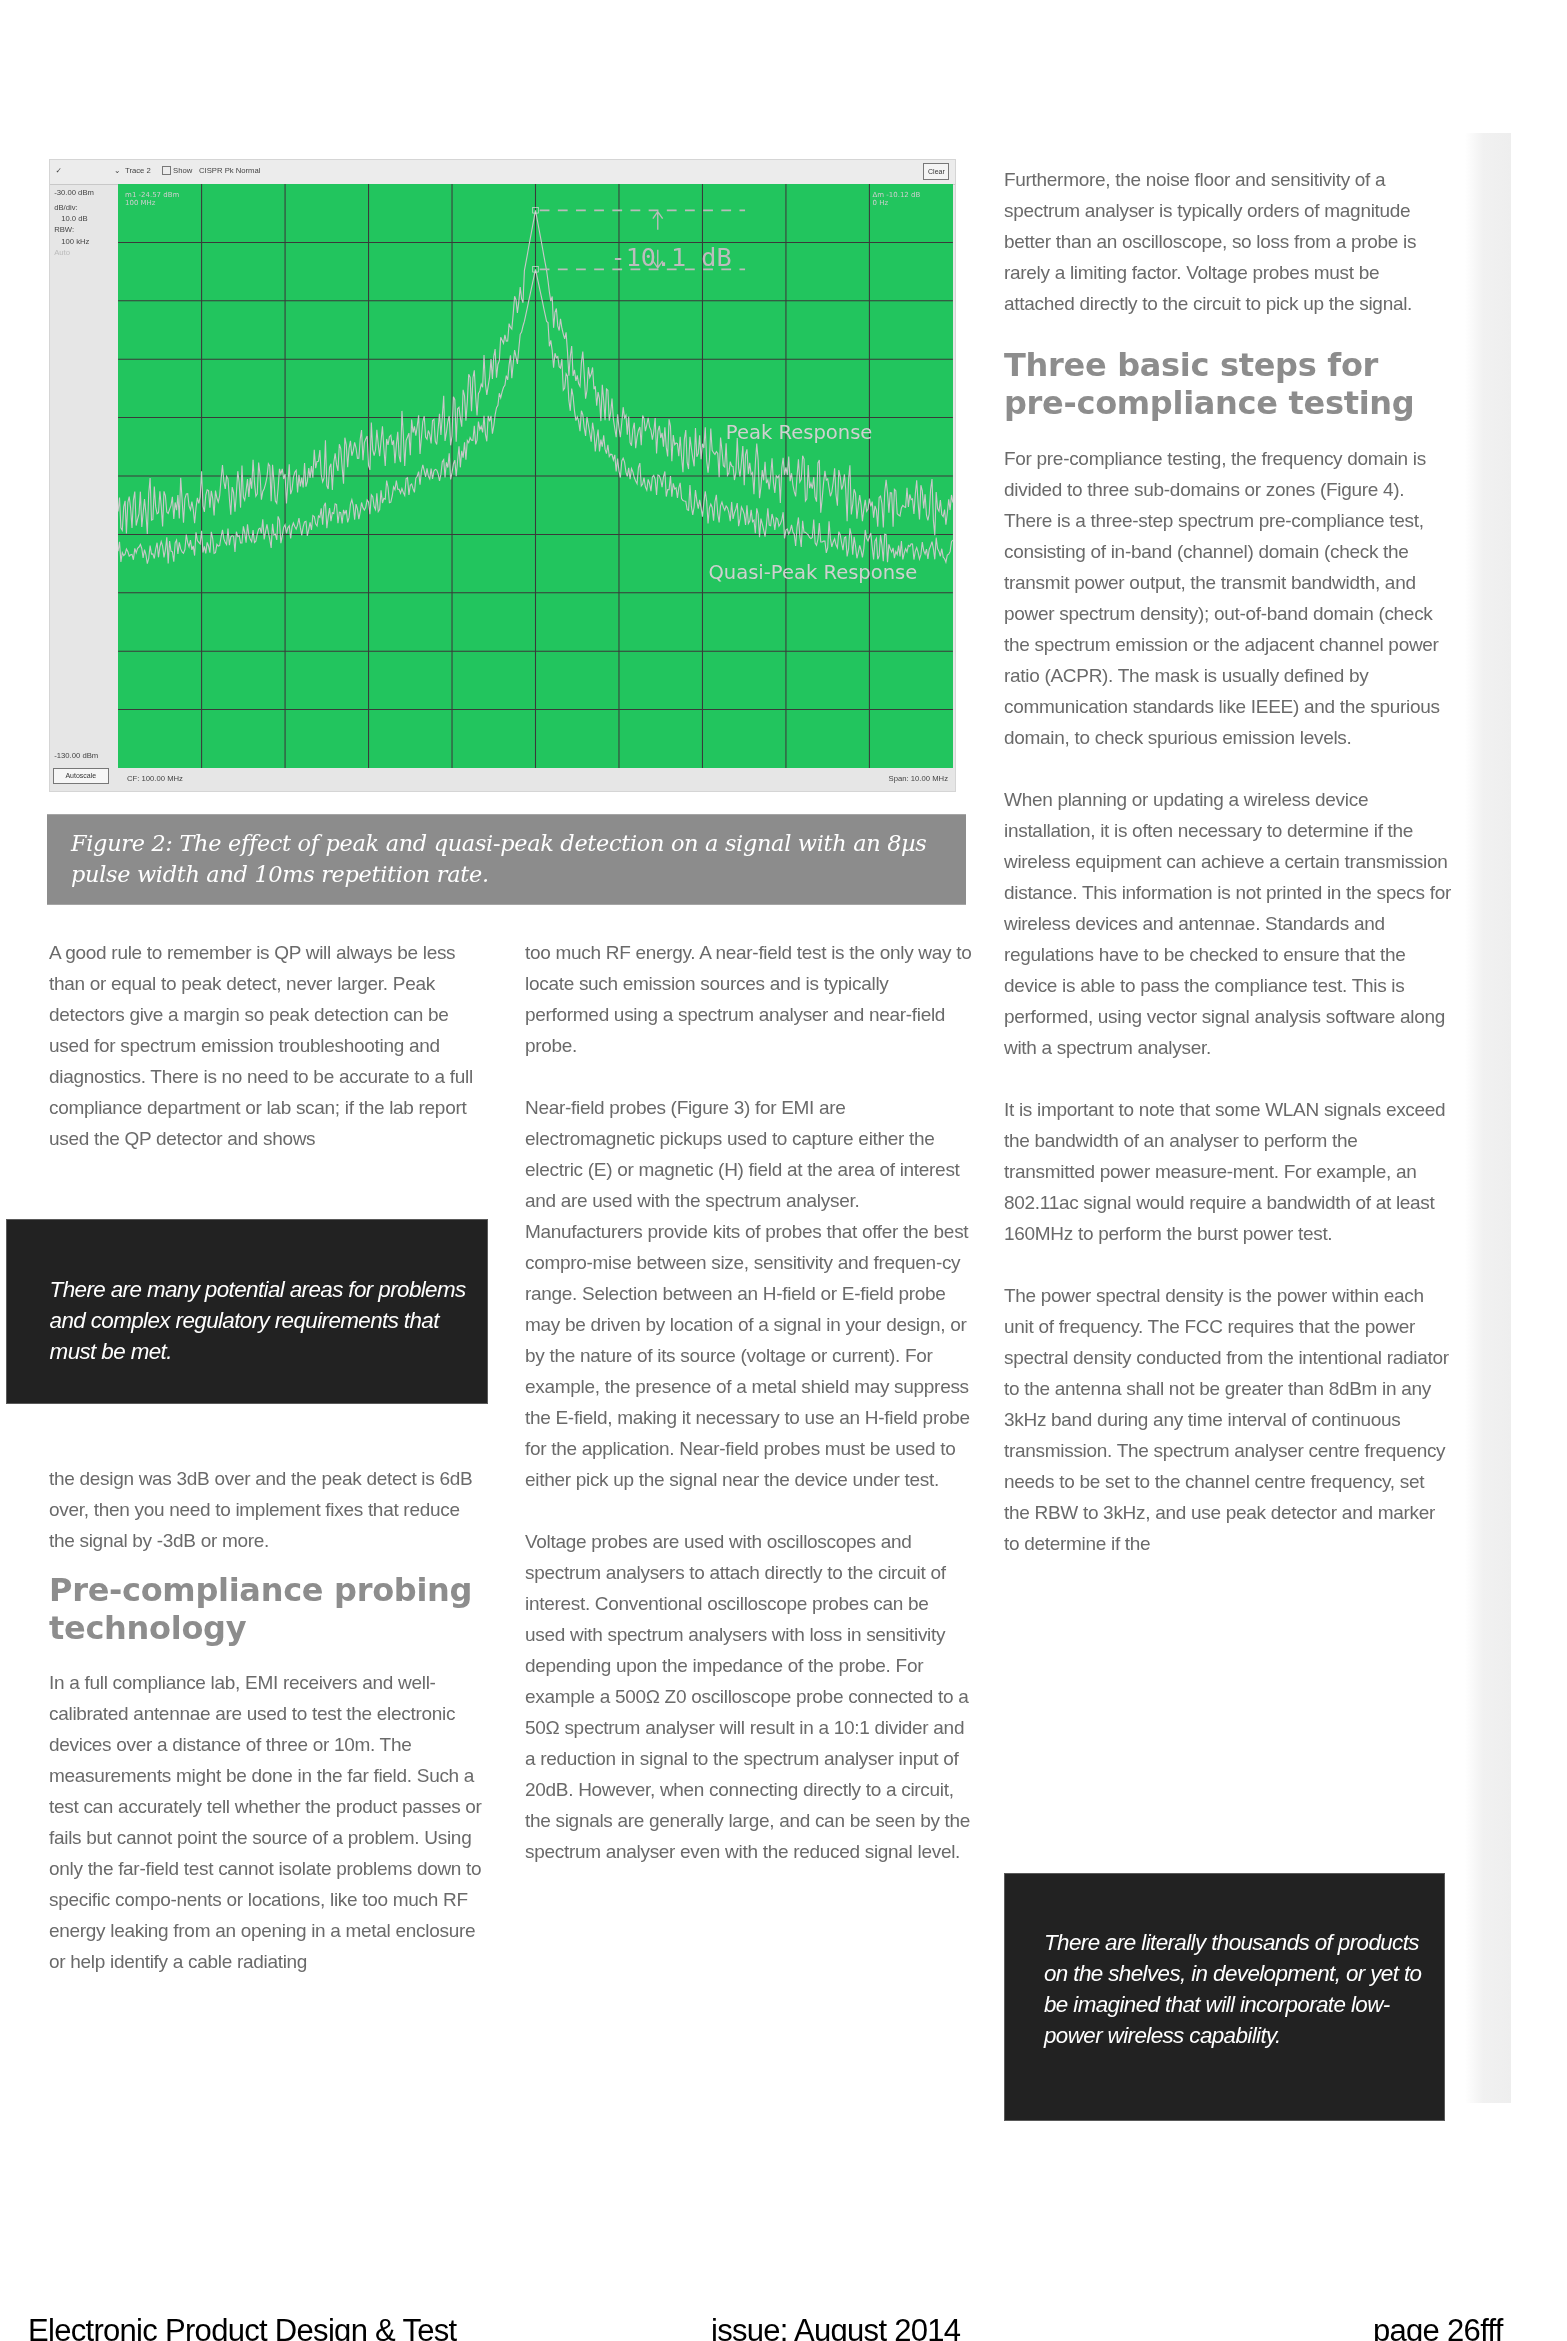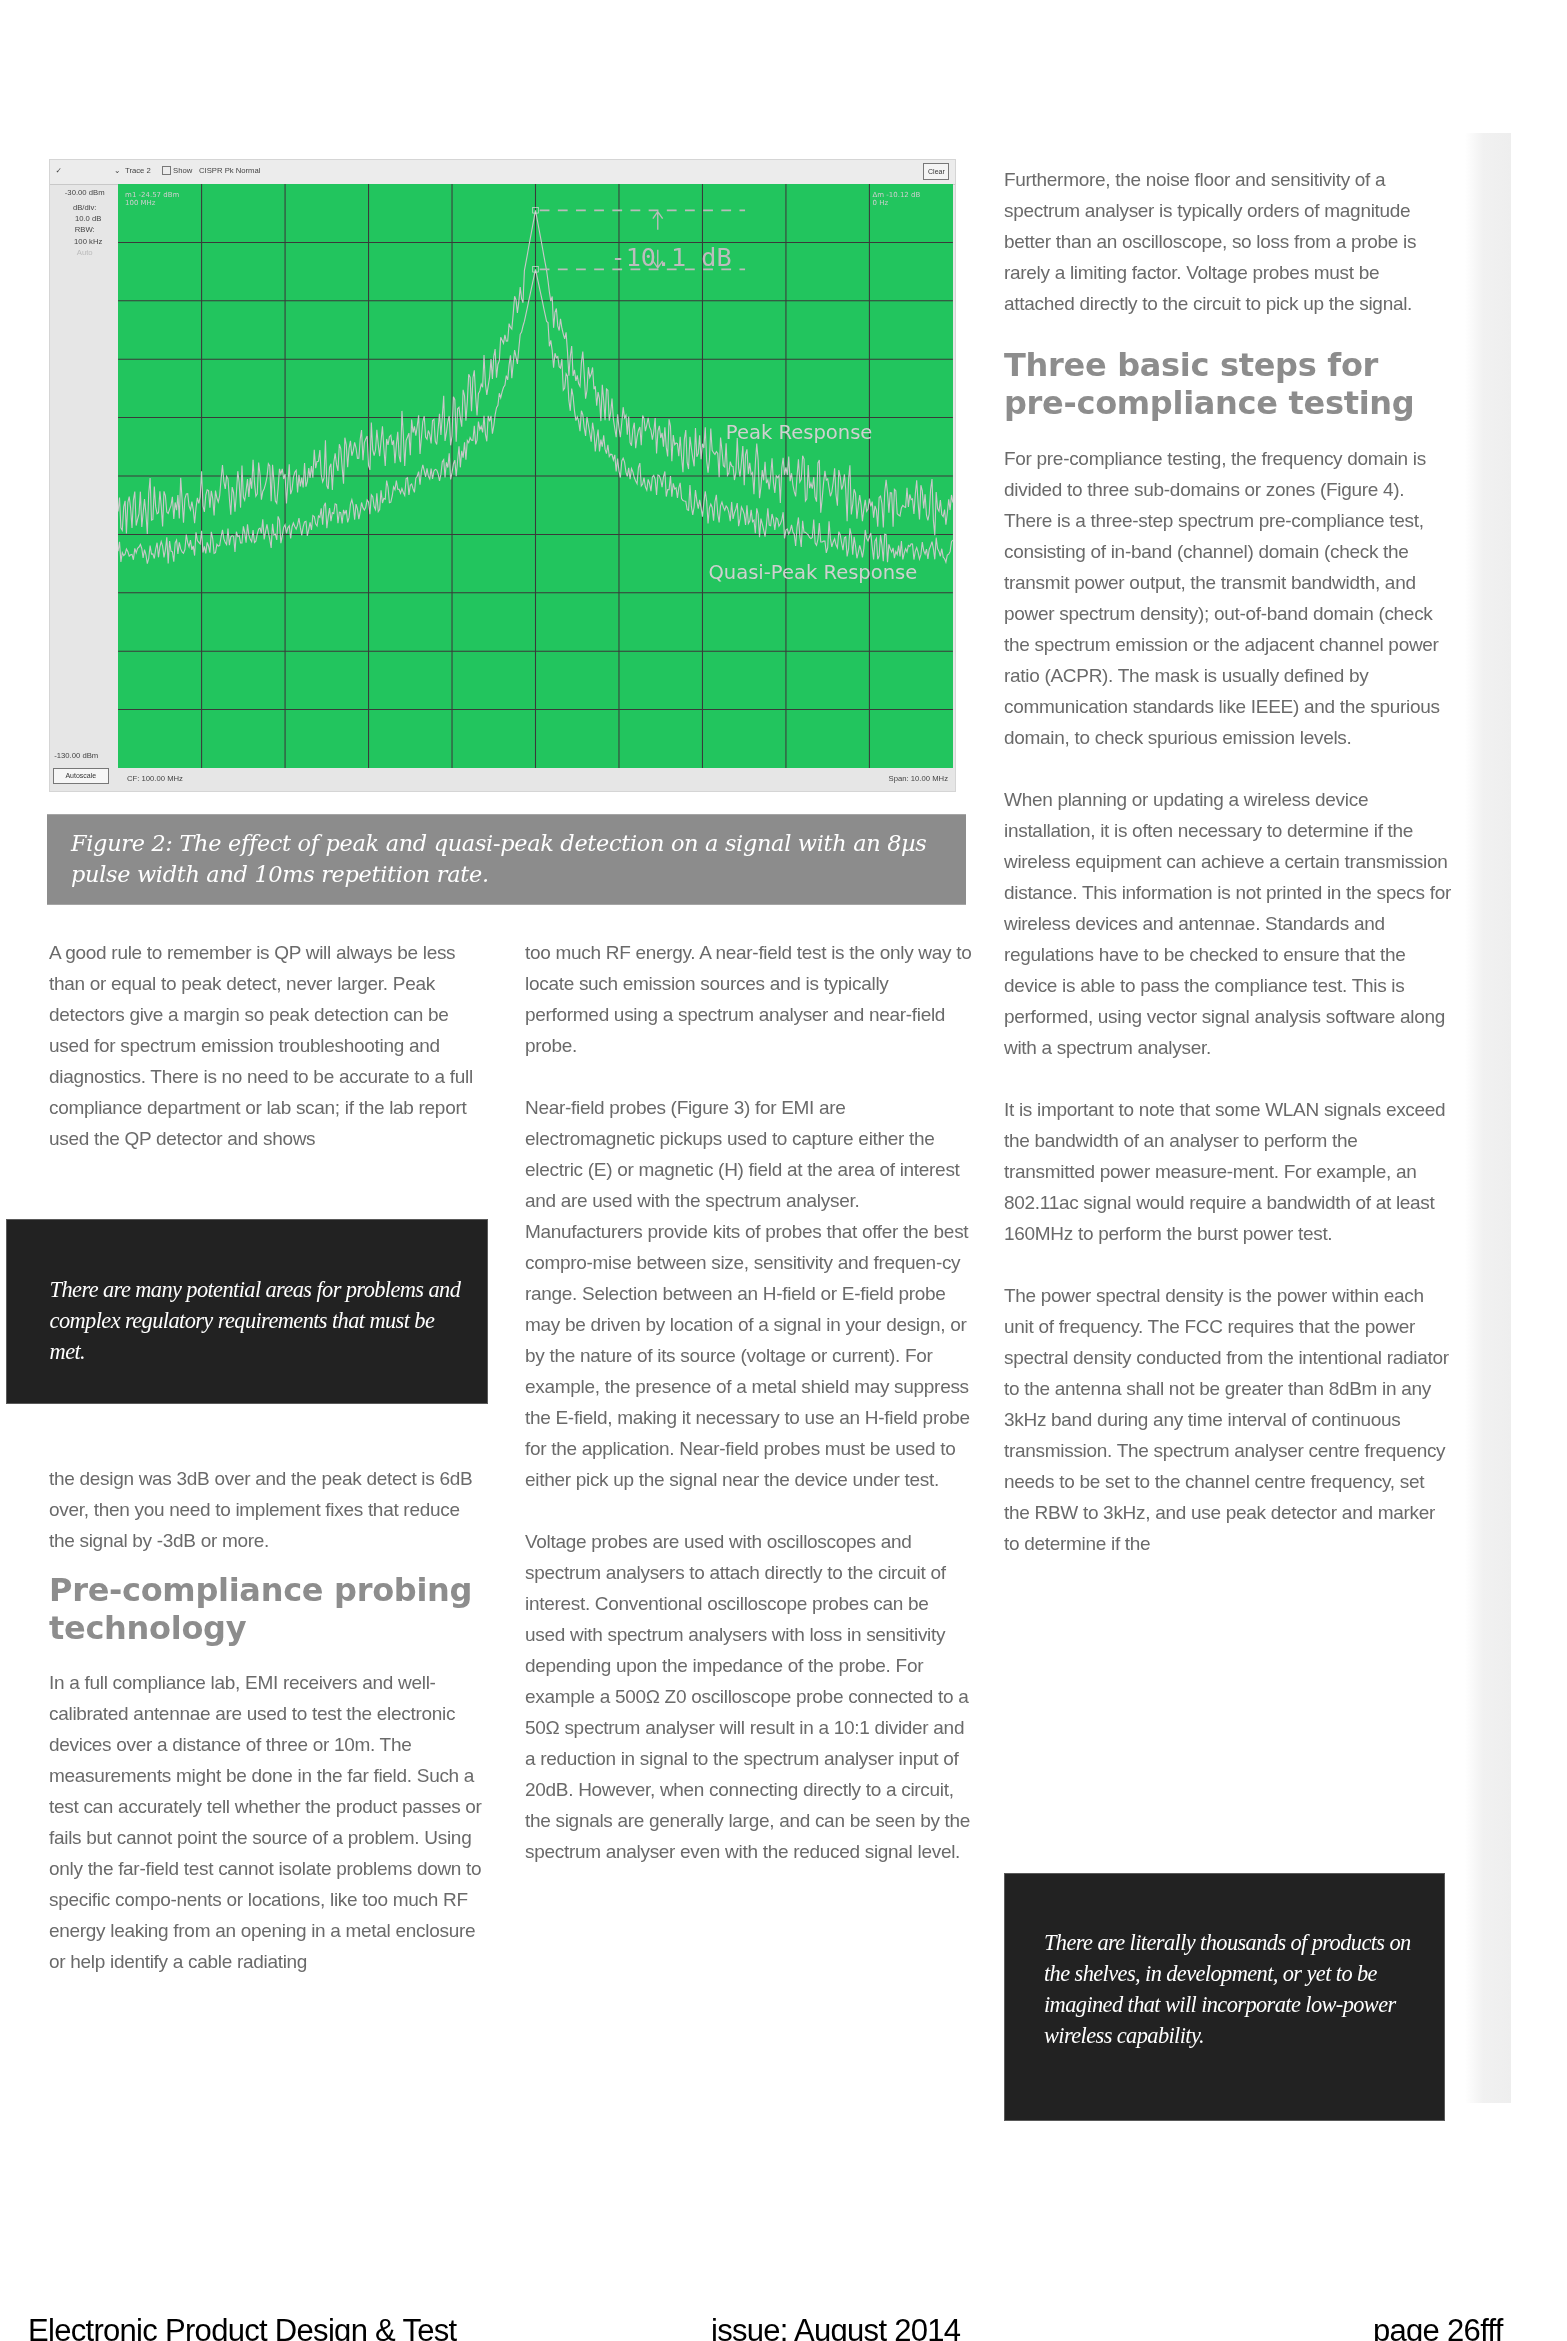--- a/index.html
+++ b/index.html
@@ -17,21 +17,21 @@
   .fig-panel {
     left: 49px; top: 159px; width: 905px; height: 631px;
     background: #e6e6e6; border: 0.7px solid #d5d5d5;
   }
   .fig-topbar {
     left: 0; top: 0; width: 905px; height: 24px; background: #ececec;
     border-bottom: 0.7px solid #c8c8c8;
   }
   .tiny { font-size: 7.7px; color: #444; white-space: nowrap; }
   .sidebar-labels { left: 4.2px; top: 26.5px; width: 61px; }
-  .sidebar-labels div { font-size: 7.7px; color: #444; line-height: 11.2px; text-align: center; }
+  .sidebar-labels div { font-size: 7.7px; color: #444; line-height: 11.2px; }
   .clear-btn {
     right: 5.6px; top: 2.8px; width: 24px; height: 15.4px; border: 0.7px solid #777;
     background: #f4f4f4; font-size: 7px; color: #333; text-align: center; line-height: 15.4px;
   }
   .autoscale-btn {
     left: 2.8px; bottom: 7px; width: 54px; height: 14px; border: 0.7px solid #777;
     background: #f6f6f6; font-size: 7px; color: #333; text-align: center; line-height: 14px;
   }
   .plot {
     left: 68px; top: 24px; width: 835px; height: 584px; background: #22c55e;
@@ -52,21 +52,21 @@
     font-family: "Liberation Sans", sans-serif; font-size: 19px; line-height: 31px;
     color: #6a6a6a; letter-spacing: -0.3px;
   }
   .col-text p { margin: 0 0 31px 0; }
   .heading {
     font-family: "DejaVu Sans", "Liberation Sans", sans-serif; font-weight: bold;
     color: #8d8d8d; font-size: 32px; line-height: 38px; letter-spacing: -0.3px; margin: 0;
   }
   .quote-box { background: #222222; border: 1.4px solid #5a5a5a; box-sizing: border-box; }
   .quote-text {
-    font-family: Liberation Serif, serif; font-style: italic;
+    font-family: Liberation Sans, sans-serif; font-style: italic;
     color: #ffffff; font-size: 22.4px; line-height: 31px; letter-spacing: -0.6px;
   }
   .footer-text {
     top: 2313px; font-family: "Liberation Sans", sans-serif; font-size: 31px; color: #000;
     letter-spacing: -0.7px; white-space: nowrap;
   }
 </style>
 </head>
 <body>
 

